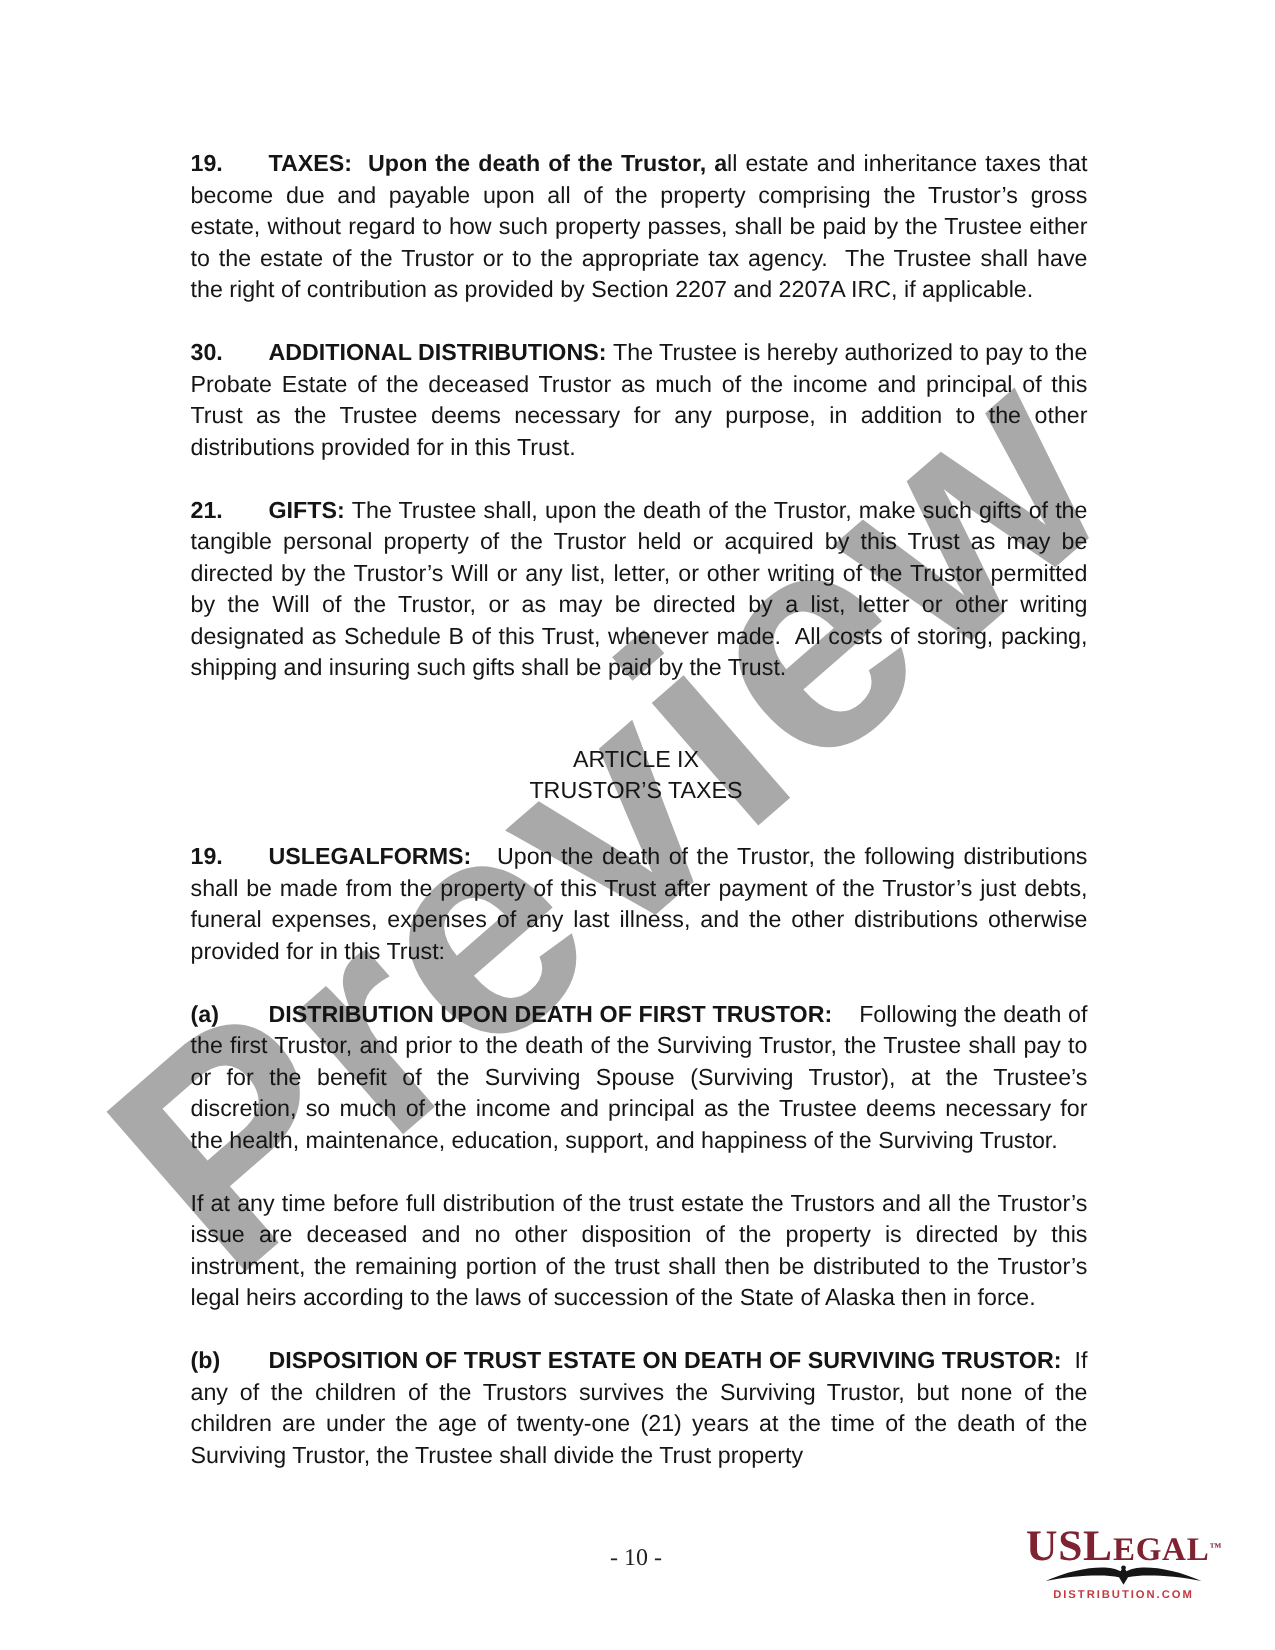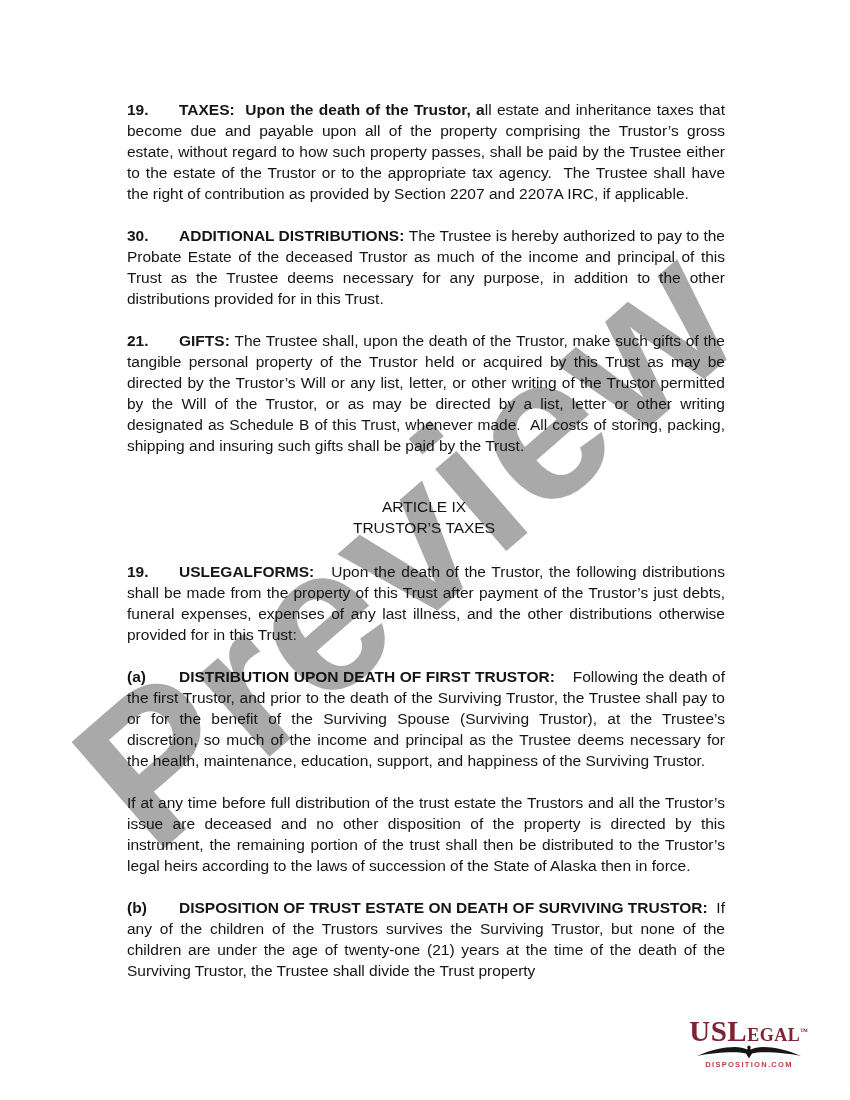--- a/index.html
+++ b/index.html
@@ -64,21 +64,21 @@
   }
   .logo-main{
     font-family:"Liberation Serif", serif;
     font-weight:bold;
     font-size:29px;
     line-height:26px;
     color:#7f2232;
     letter-spacing:0.5px;
     white-space:nowrap;
   }
-  .logo-main .small{font-size:18px;}
+  .logo-main .small{font-size:22px;}
   .logo-main .tm{
     font-size:8px;
     vertical-align:top;
     position:relative;top:1px;
   }
   .logo-eagle{display:block;margin:0 auto;margin-top:-4px;}
   .logo-tag{
     font-family:"Liberation Sans", sans-serif;
     font-weight:bold;
     font-size:7.5px;
@@ -111,23 +111,24 @@
     <p class="para"><span class="num">19.</span><span class="lead">USLEGALFORMS:</span><span>&nbsp;&nbsp; Upon the death of the Trustor, the following distributions shall be made from the property of this Trust after payment of the Trustor’s just debts, funeral expenses, expenses of any last illness, and the other distributions otherwise provided for in this Trust:</span></p>
 
     <p class="para"><span class="num">(a)</span><span class="lead">DISTRIBUTION UPON DEATH OF FIRST TRUSTOR:</span><span>&nbsp;&nbsp;&nbsp; Following the death of the first Trustor, and prior to the death of the Surviving Trustor, the Trustee shall pay to or for the benefit of the Surviving Spouse (Surviving Trustor), at the Trustee’s discretion, so much of the income and principal as the Trustee deems necessary for the health, maintenance, education, support, and happiness of the Surviving Trustor.</span></p>
 
     <p class="para"><span>If at any time before full distribution of the trust estate the Trustors and all the Trustor’s issue are deceased and no other disposition of the property is directed by this instrument, the remaining portion of the trust shall then be distributed to the Trustor’s legal heirs according to the laws of succession of the State of Alaska then in force.</span></p>
 
     <p class="para"><span class="num">(b)</span><span class="lead">DISPOSITION OF TRUST ESTATE ON DEATH OF SURVIVING TRUSTOR:</span><span>&nbsp; If any of the children of the Trustors survives the Surviving Trustor, but none of the children are under the age of twenty-one (21) years at the time of the death of the Surviving Trustor, the Trustee shall divide the Trust property</span></p>
 
   </div>
 
+  <div class="footer-pagenum">- 10 -</div>
 
   <div class="logo">
     <div class="logo-main"><span>USL</span><span class="small">EGAL</span><span class="tm">™</span></div>
     <svg class="logo-eagle" width="104" height="15" viewBox="0 0 104 15" xmlns="http://www.w3.org/2000/svg">
       <path d="M0 12 C20 3, 42 0.5, 50 5.5 L52 2.5 L54 5.5 C62 0.5, 84 3, 104 12 C84 8, 64 7.5, 55 9.5 L52 14.5 L49 9.5 C40 7.5, 20 8, 0 12 Z" fill="#161616"></path>
       <circle cx="52" cy="3.2" r="1.6" fill="#161616"></circle>
     </svg>
-    <div class="logo-tag">DISPOSITION.COM</div>
+    <div class="logo-tag">DISTRIBUTION.COM</div>
   </div>
 
 </div>
 
 </body></html>

